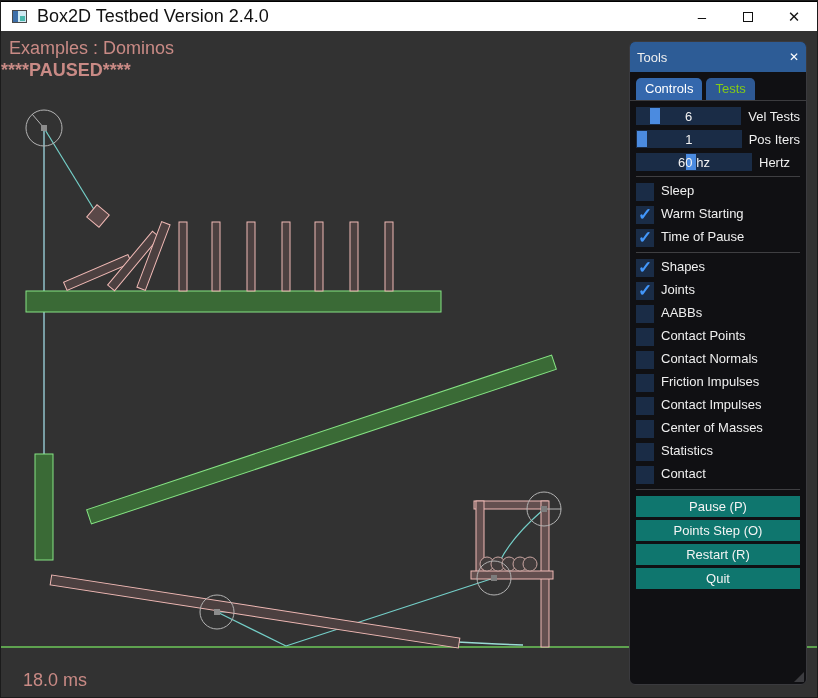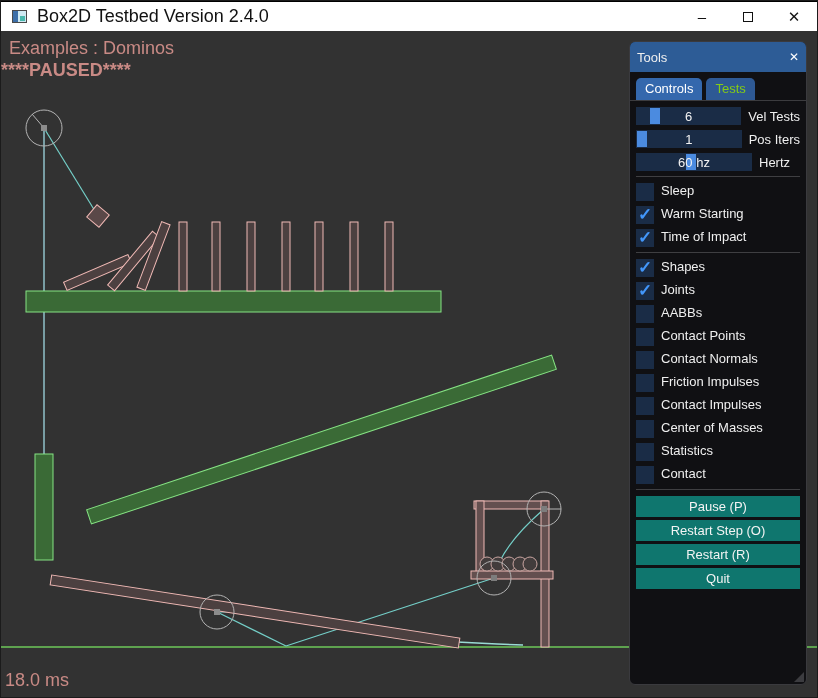--- a/index.html
+++ b/index.html
@@ -24,21 +24,21 @@
   .app-icon::before{ content:""; position:absolute; left:0; top:0; width:5px; height:100%; background:#3d6fa8;}
   .app-icon::after{ content:""; position:absolute; right:1px; bottom:1px; width:5px; height:5px; background:#49b8ad;}
   .title-text { margin-left:10px; font-size:18px; color:#111; }
   .win-btns { margin-left:auto; display:flex; height:100%; }
   .win-btn { width:46px; height:100%; display:flex; align-items:center; justify-content:center; color:#111; font-size:15px; }
   .maxi-box { width:10px; height:10px; border:1px solid #111; display:block; }
   
   .scene-label { position:absolute; color:#c98a85; font-size:18px; z-index:2; }
   #lbl-example { left:8px; top:37px; }
   #lbl-paused  { left:0; top:59px;font-weight:bold; }
-  #lbl-ms      { left:4px; top:669px; }
+  #lbl-ms      { left:22px; top:669px; }
   
   svg.scene { position:absolute; left:0; top:30px; z-index:1; }
   
   .tools {
     position:absolute; left:628px; top:40px; width:178px; height:644px;
     background:#101013; border:1px solid #3a3a3e; border-radius:6px;
     z-index:3; color:#efefef; font-size:13px;
   }
   .tools-title {
     height:30px; background:#2d5c96; border-radius:5px 5px 0 0;
@@ -224,21 +224,21 @@
     <div class="cb-row">
       <div class="cb-box">
           <span class="cb-check">✓</span>
         </div>
       <div class="cb-label">Warm Starting</div>
     </div>
     <div class="cb-row">
       <div class="cb-box">
           <span class="cb-check">✓</span>
         </div>
-      <div class="cb-label">Time of Impact</div>
+      <div class="cb-label">Time of Pause</div>
     </div>
 
     <div class="sep"></div>
 
     <div class="cb-row">
       <div class="cb-box">
           <span class="cb-check">✓</span>
         </div>
       <div class="cb-label">Shapes</div>
     </div>
@@ -277,19 +277,19 @@
       <div class="cb-label">Statistics</div>
     </div>
     <div class="cb-row">
       <div class="cb-box"></div>
       <div class="cb-label">Contact</div>
     </div>
 
     <div class="sep"></div>
 
     <div class="btn">Pause (P)</div>
-    <div class="btn">Restart Step (O)</div>
+    <div class="btn">Points Step (O)</div>
     <div class="btn">Restart (R)</div>
     <div class="btn">Quit</div>
   </div>
 
   <div class="resize-grip"></div>
 </div>
 
 </body></html>

